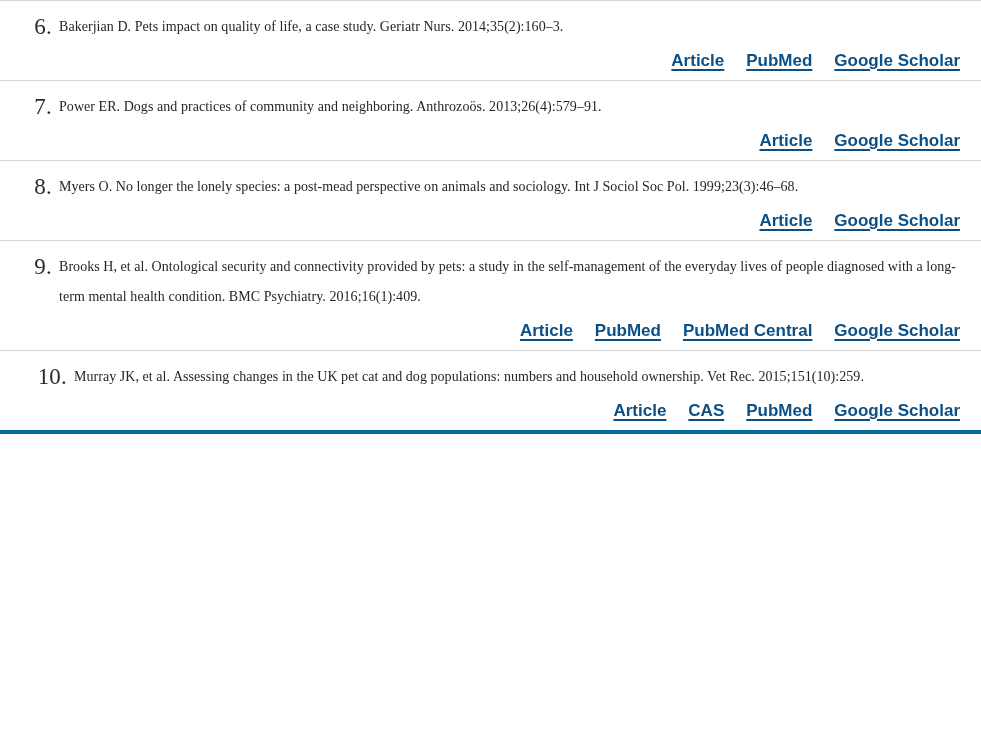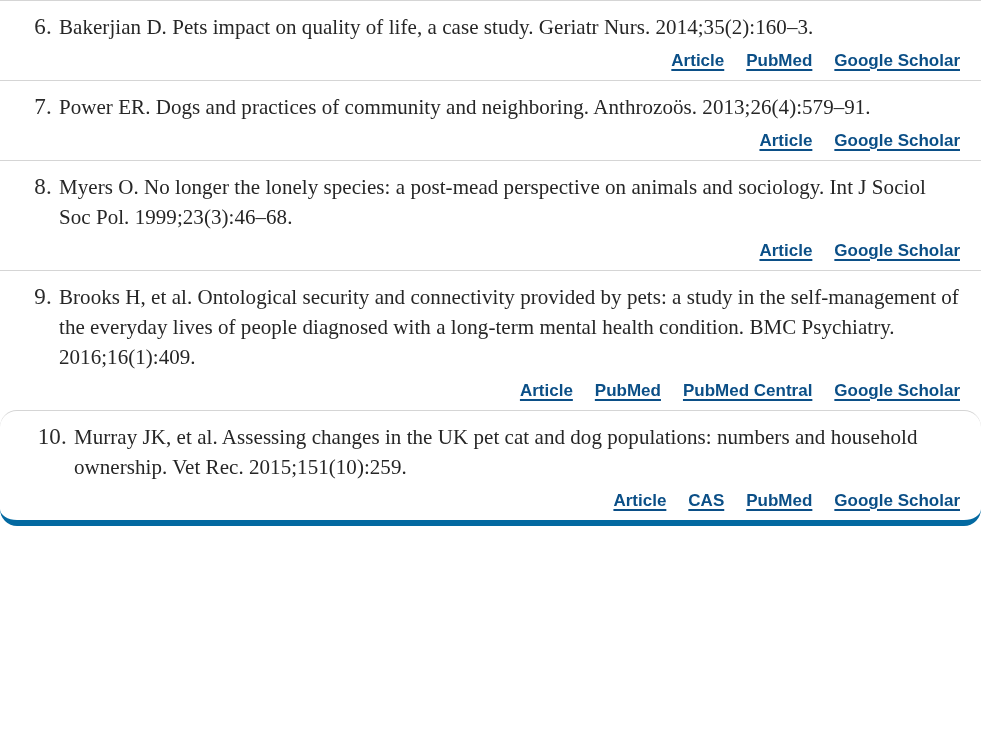--- a/index.html
+++ b/index.html
@@ -23,22 +23,21 @@
     width: 981px;
   }
 
   .reference-item {
     position: relative;
     border-top: 1px solid #d5d5d5;
     padding: 11px 21px 9px 19px;
     box-sizing: border-box;
   }
   .reference-item:last-child {
-    border-bottom: 6px solid #0369a1;
-    border-radius: 17px;
+    border-bottom: 4px solid #0369a1;
   }
 
   .ref-row {
     display: flex;
     align-items: flex-start;
   }
 
   .ref-number {
     flex: 0 0 auto;
     min-width: 33px;
@@ -55,21 +54,21 @@
     min-width: 48px;
   }
 
   .ref-body {
     flex: 1 1 auto;
     min-width: 0;
   }
 
   .ref-citation {
     font-family: "Liberation Serif", "DejaVu Serif", serif;
-    font-size: 21px;
+    font-size: 14px;
     line-height: 30px;
     color: #262626;
     margin: 0;
     text-align: left;
     letter-spacing: 0.05px;
   }
 
   .ref-links {
     display: flex;
     justify-content: flex-end;

